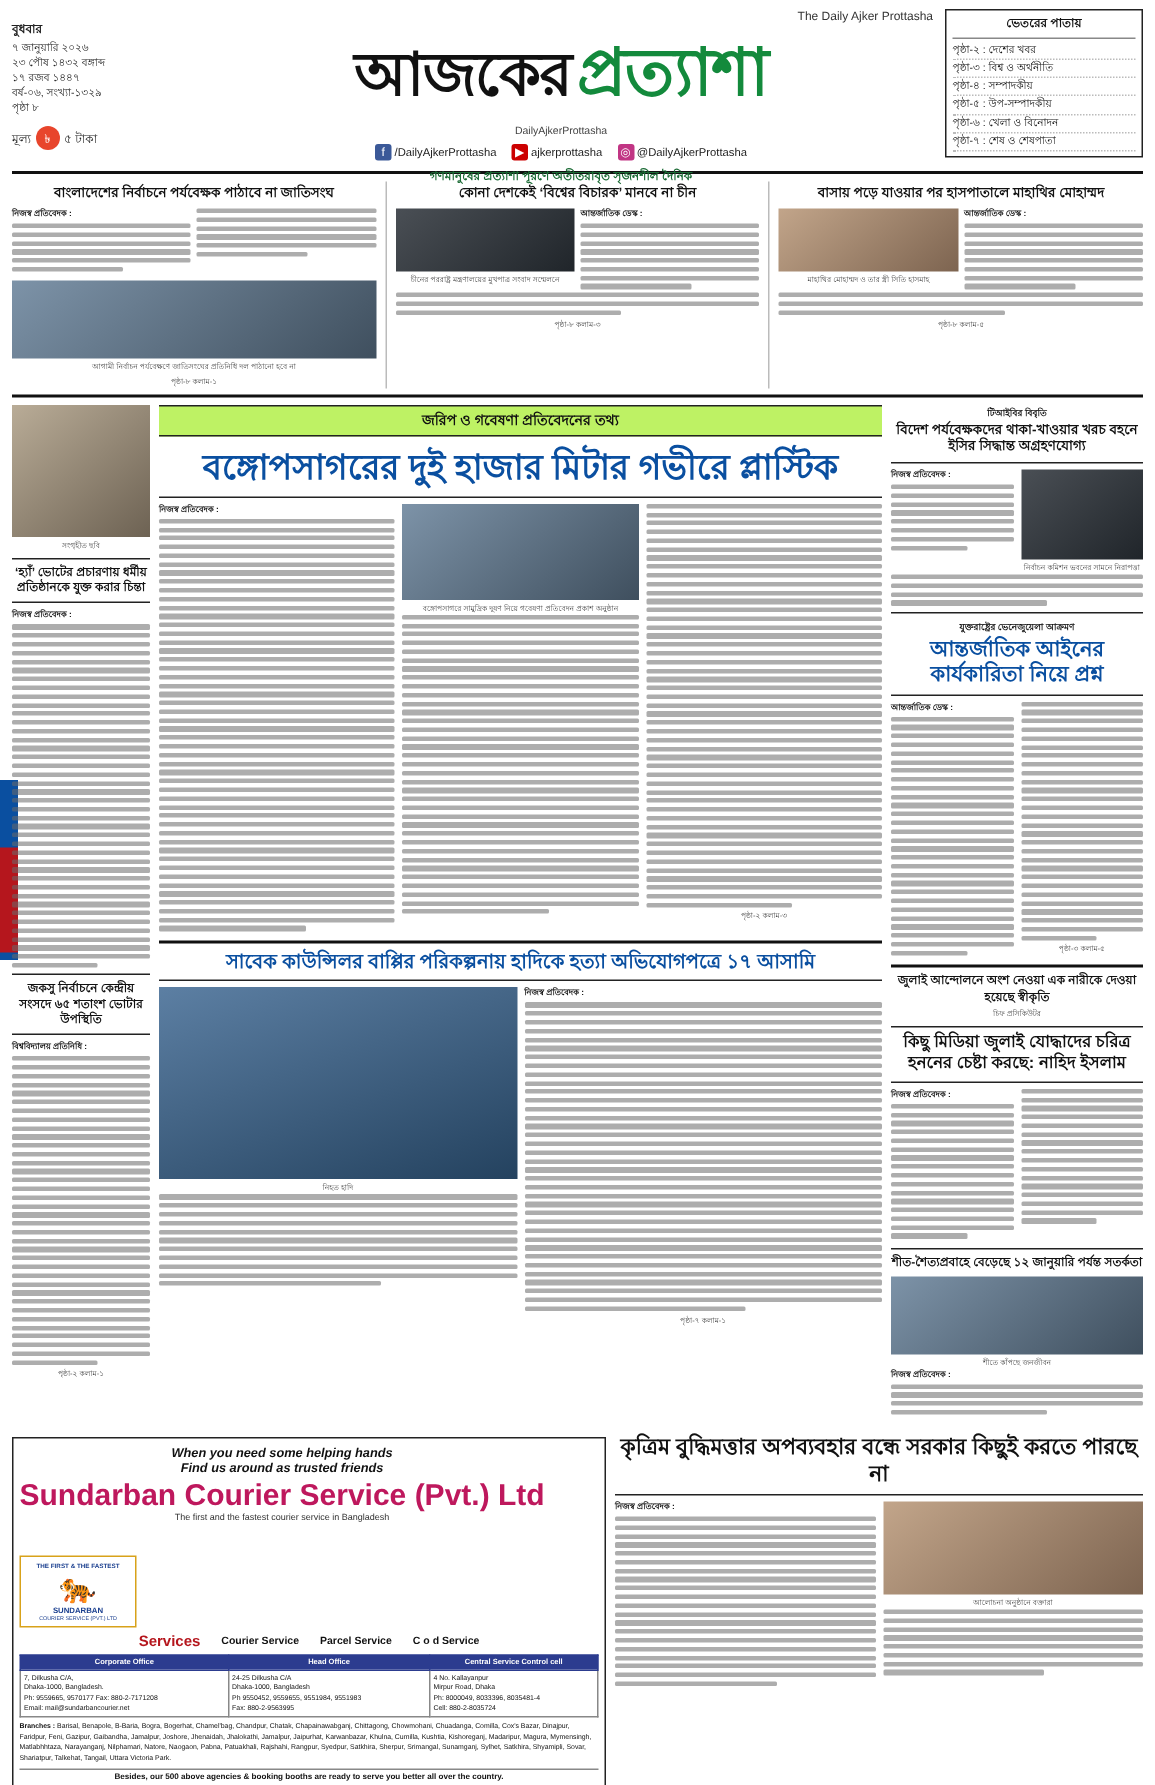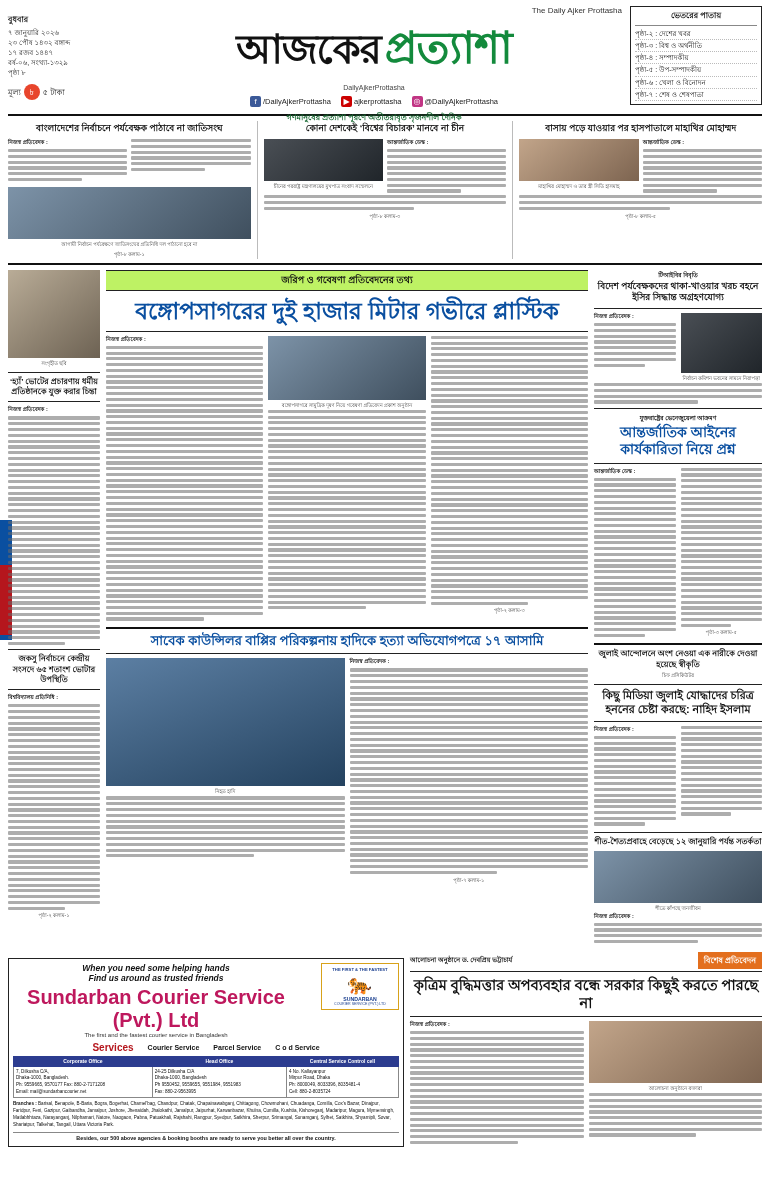--- a/index.html
+++ b/index.html
@@ -679,21 +679,21 @@
       <div class="fakeline"></div>
         <div class="fakeline"></div>
         <div class="fakeline"></div>
         <div class="fakeline s"></div>
     </div>
   </div>
 
   <div style="display:flex; gap:6px; margin-top:6px;">
 
     <div style="width:396px;" class="ad-box">
-      <div style="display:flex; gap:22px; align-items:flex-start;">
+      <div style="display:flex; gap:22px; align-items:flex-start;flex-direction:column;">
         <div style="flex:1">
           <div style="font-size:8.5px; font-style:italic; font-weight:bold; text-align:center;">When you need some helping hands</div>
           <div style="font-size:8.5px; font-style:italic; font-weight:bold; text-align:center;">Find us around as trusted friends</div>
           <div class="ad-title" style="text-align:center; margin-top:3px;">Sundarban Courier Service (Pvt.) Ltd</div>
           <div class="ad-sub" style="text-align:center;">The first and the fastest courier service in Bangladesh</div>
         </div>
         <div class="ad-logo" style="width:78px;">
           <div style="font-size:4.2px; font-weight:bold; color:#1a3f8f;">THE FIRST &amp; THE FASTEST</div>
           <div class="tiger">🐅</div>
           <div class="lg-txt">SUNDARBAN</div>
@@ -733,24 +733,20 @@
         </table>
 
       <div class="ad-branches">
         <b>Branches :</b>
         <span>Barisal, Benapole, B-Baria, Bogra, Bogerhat, Chamel'bag, Chandpur, Chatak, Chapainawabganj, Chittagong, Chowmohani, Chuadanga, Comilla, Cox's Bazar, Dinajpur, Faridpur, Feni, Gazipur, Gaibandha, Jamalpur, Joshore, Jhenaidah, Jhalokathi, Jamalpur, Jaipurhat, Karwanbazar, Khulna, Cumilla, Kushtia, Kishoreganj, Madaripur, Magura, Mymensingh, Matlabhhtaza, Narayanganj, Nilphamari, Natore, Naogaon, Pabna, Patuakhali, Rajshahi, Rangpur, Syedpur, Satkhira, Sherpur, Srimangal, Sunamganj, Sylhet, Satkhira, Shyamipli, Sovar, Shariatpur, Talkehat, Tangail, Uttara Victoria Park.</span>
       </div>
       <div class="ad-footer">Besides, our 500 above agencies &amp; booking booths are ready to serve you better all over the country.</div>
     </div>
 
     <div style="flex:1;">
-      <div style="display:flex; justify-content:space-between; align-items:center; border-bottom:1px solid #222; padding-bottom:2px;">
-        <span style="font-size:6.5px; font-weight:bold;">আলোচনা অনুষ্ঠানে ড. দেবপ্রিয় ভট্টাচার্য</span>
-        <span class="special-tag">বিশেষ প্রতিবেদন</span>
-      </div>
       <div class="sub-hl dark" style="font-size:14.5px; margin-top:4px;">কৃত্রিম বুদ্ধিমত্তার অপব্যবহার বন্ধে সরকার কিছুই করতে পারছে না</div>
       <div class="rule"></div>
       <div class="cols2">
         <div class="colx">
           <div class="byline">নিজস্ব প্রতিবেদক :</div>
           <div class="fakeline"></div>
             <div class="fakeline"></div>
             <div class="fakeline"></div>
             <div class="fakeline"></div>
           <div class="fakeline"></div>

